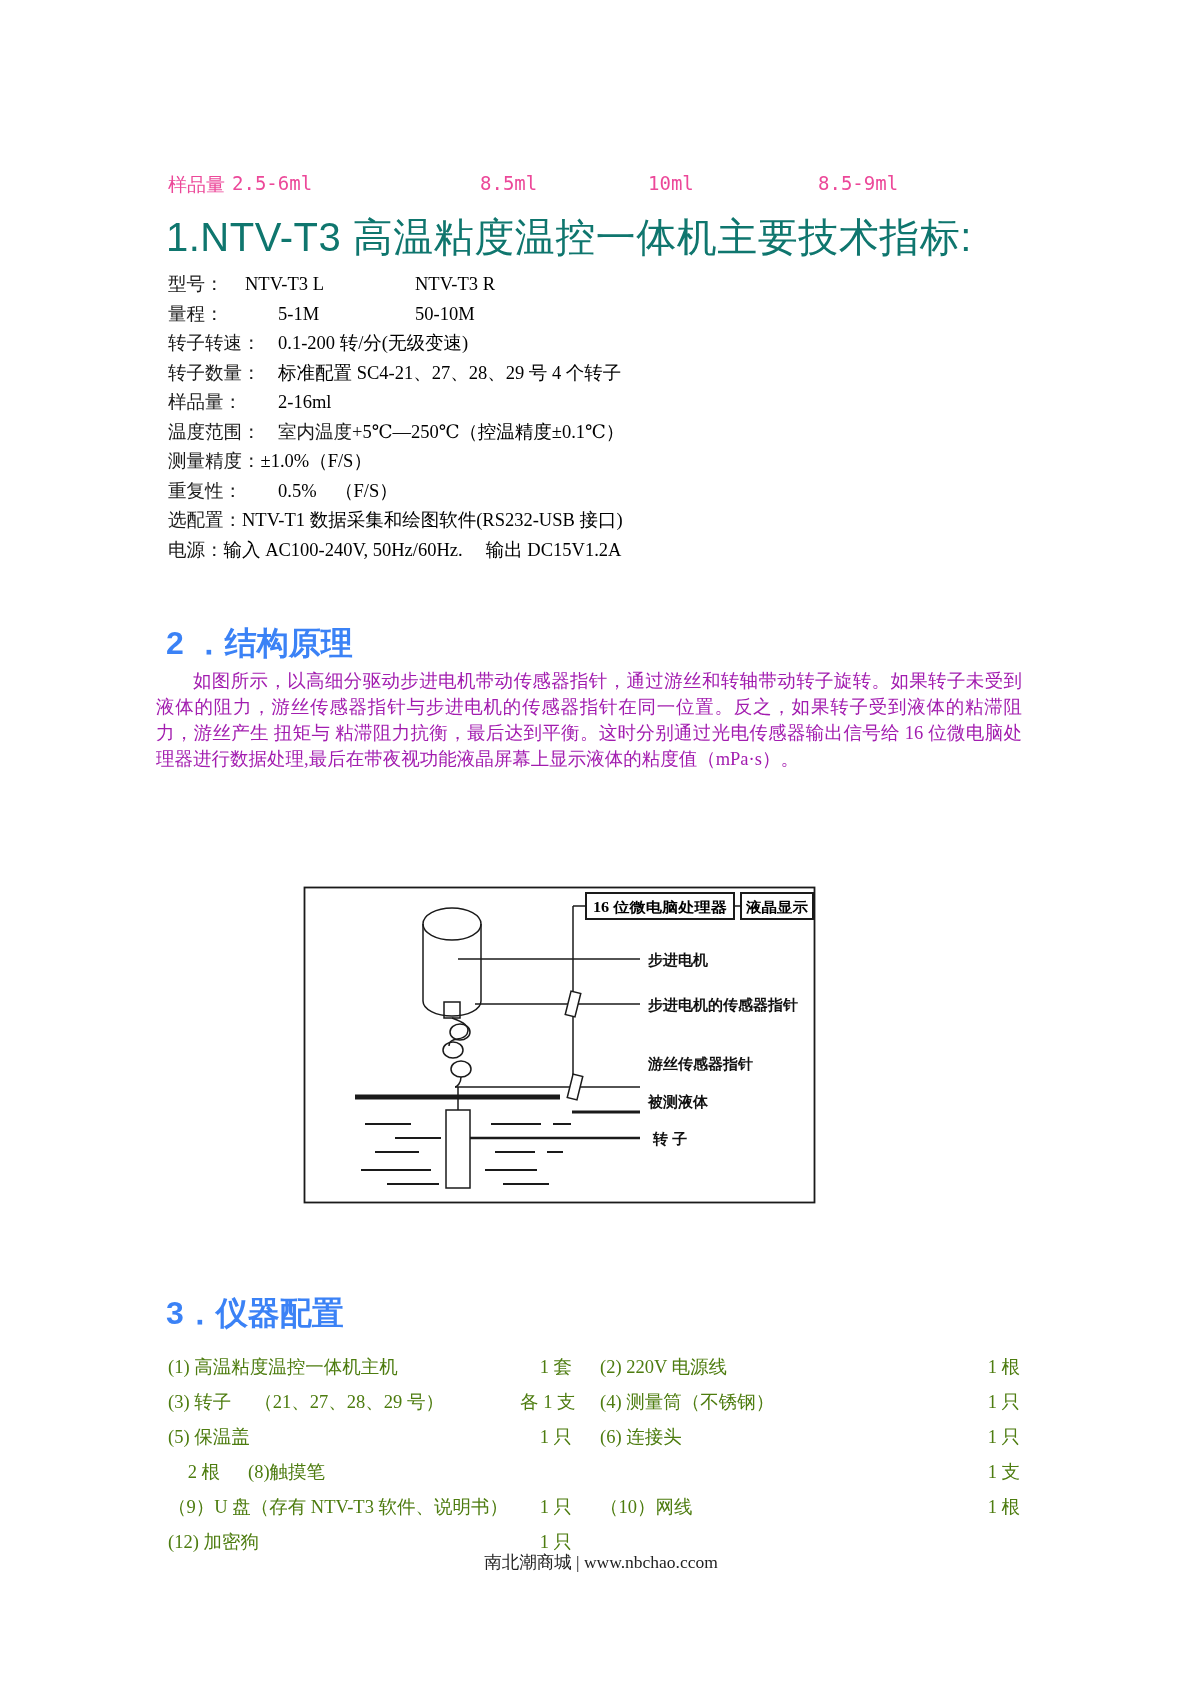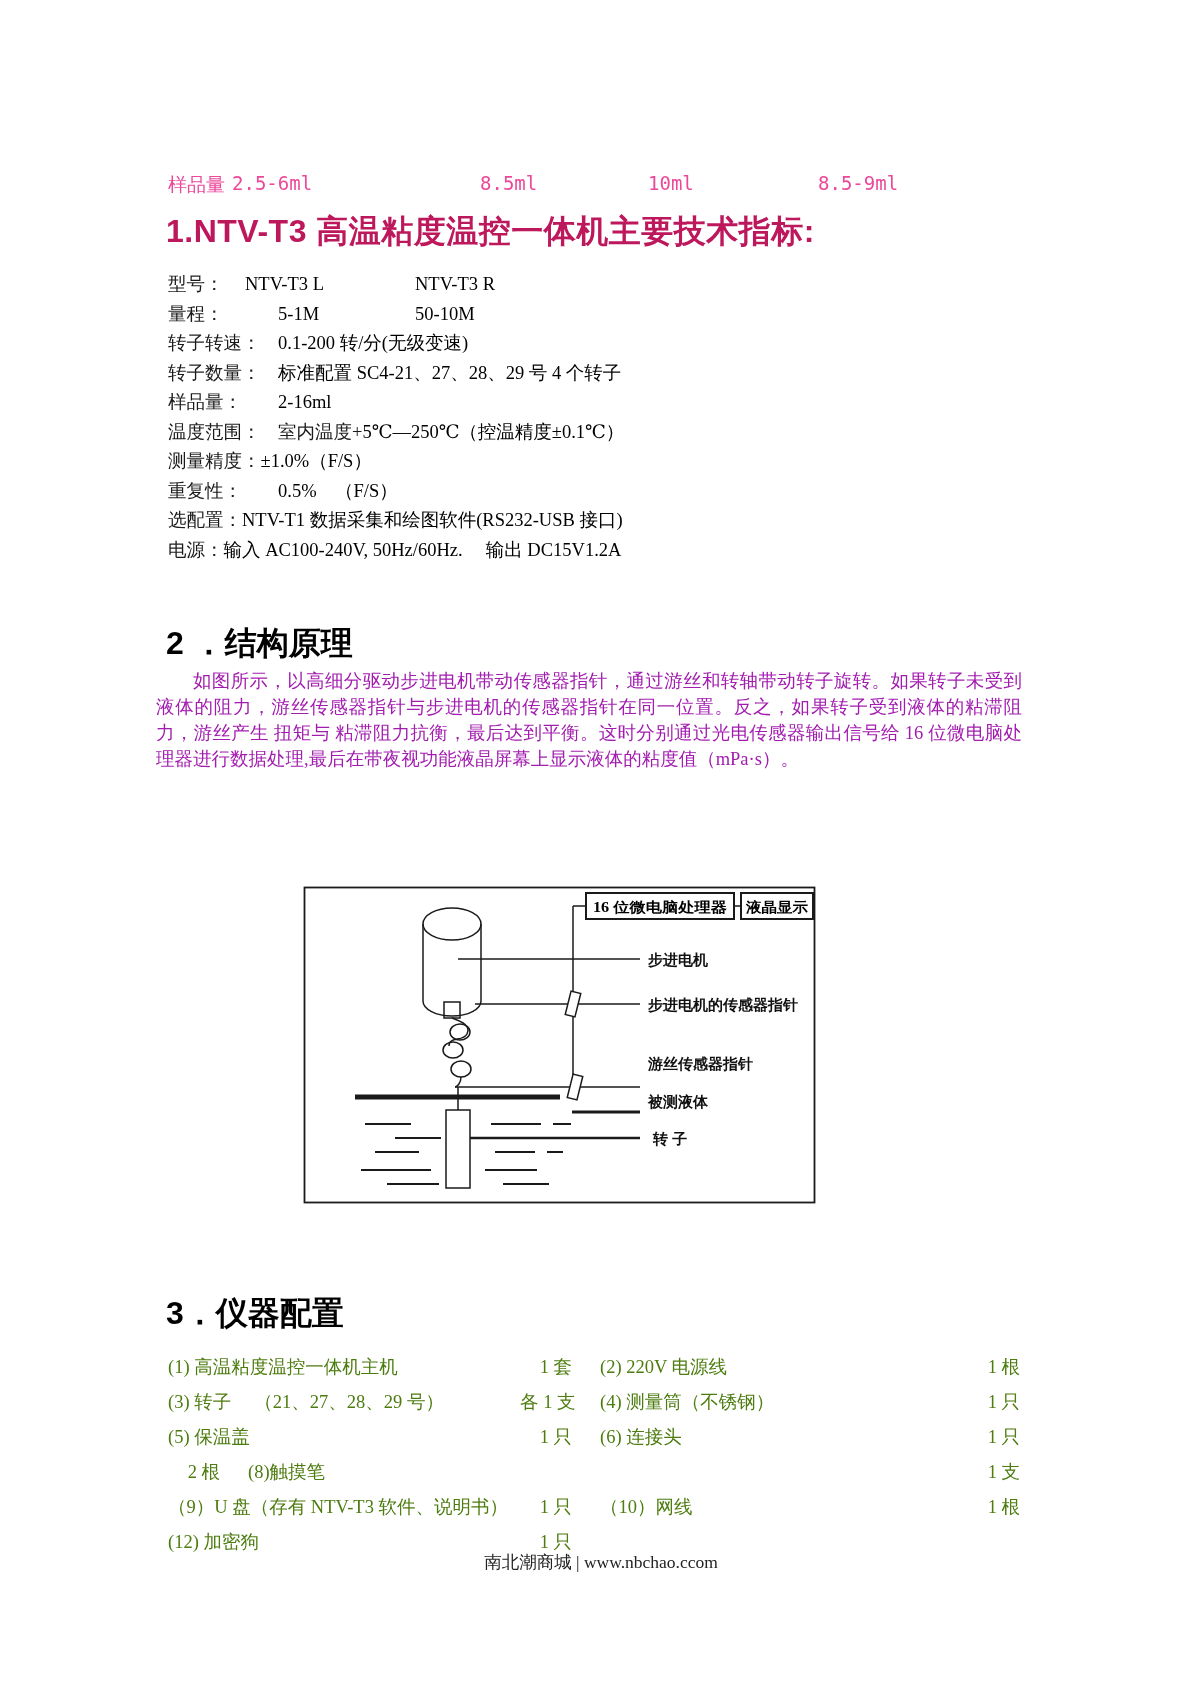--- a/index.html
+++ b/index.html
@@ -7,23 +7,23 @@
     position:relative;width:1200px;height:1697px;margin:0 auto;background:#fff;
     color:#111;font-family:"Liberation Serif","DejaVu Serif",serif;overflow:hidden;
   }
   
   .top-line{position:absolute;left:168px;top:172px;width:900px;height:28px;
     font-family:"DejaVu Sans Mono","Liberation Mono",monospace;font-size:19px;color:#ec4899;}
   .top-line span{position:absolute;top:0;white-space:nowrap;}
   .tl-0{left:0;} .tl-1{left:64px;} .tl-2{left:267px;margin-left:45px;} .tl-3{left:480px;} .tl-4{left:650px;}
   
   .h1{position:absolute;left:166px;top:210px;font-family:"Liberation Sans","DejaVu Sans",sans-serif;
-    font-weight:bold;font-size:32px;color:#be185d;letter-spacing:0.5px;white-space:nowrap;}
+    font-weight:normal;font-size:40px;color:#0f766e;letter-spacing:0.5px;white-space:nowrap;}
   .h2{position:absolute;left:166px;font-family:"Liberation Sans","DejaVu Sans",sans-serif;
-    font-weight:bold;font-size:32px;color:#000000;white-space:nowrap;}
+    font-weight:bold;font-size:32px;color:#3b82f6;white-space:nowrap;}
   
   .specs{position:absolute;left:168px;top:270px;width:880px;font-size:18.5px;line-height:29.5px;color:#1a1a1a;}
   .srow{white-space:nowrap;}
   .slabel{display:inline-block;}
   .w77{min-width:77px;} .w110{min-width:110px;}
   .v{font-weight:normal;color:#000;}
   .vw{display:inline-block;min-width:170px;}
   .vw2{display:inline-block;min-width:137px;}
   .indent97{padding-left:97px;}
   

